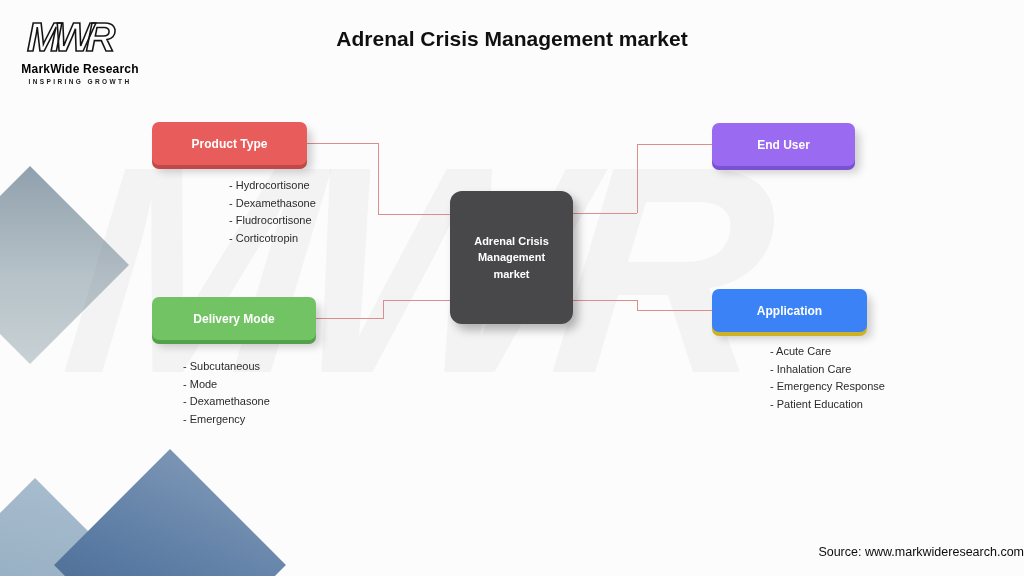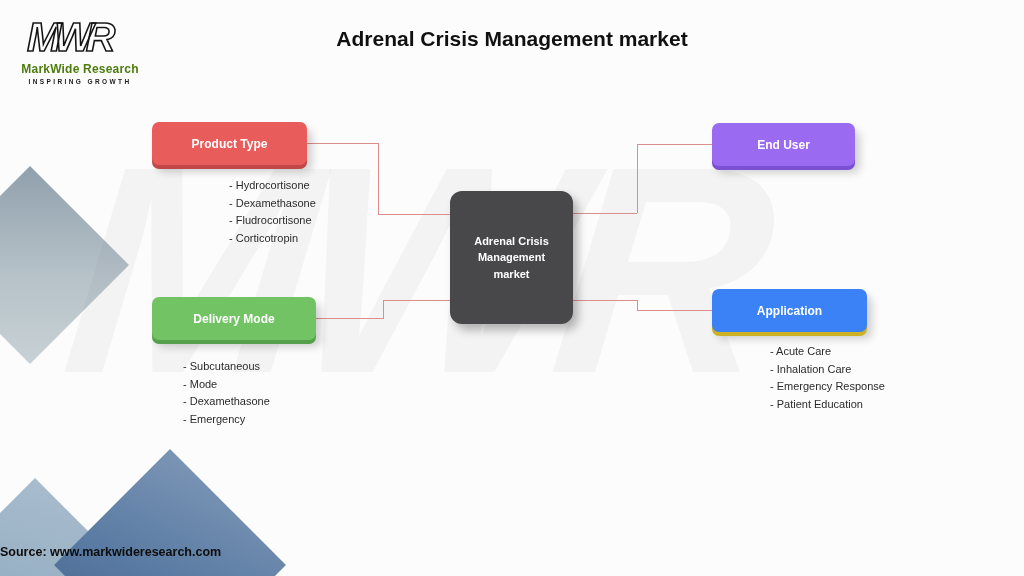--- a/index.html
+++ b/index.html
@@ -41,21 +41,21 @@
     font-style: italic;
     letter-spacing: -18px;
     transform: skewX(-6deg);
     color: rgba(95, 100, 112, 0.06);
     white-space: nowrap;
     user-select: none;
   }
 
   
   .logo { position: absolute; left: 20px; top: 14px; width: 120px; text-align: center; }
-  .logo-name { font-size: 12px; font-weight: bold; color: #4d7c0f; margin-top: -2px; letter-spacing: 0.2px; }
+  .logo-name { font-size: 12px; font-weight: bold; color: #000000; margin-top: -2px; letter-spacing: 0.2px; }
   .logo-tagline { font-size: 6.5px; font-weight: bold; color: #1a1a1a; letter-spacing: 2.4px; margin-top: 2px; }
 
   .title {
     position: absolute;
     top: 27px; left: 0;
     width: 100%;
     text-align: center;
     font-size: 21px;
     font-weight: bold;
     color: #101010;
@@ -108,23 +108,23 @@
   .list-product     { left: 183px; top: 177px; margin-left: 46px; }
   .list-enduser     { left: 745px; top: 171px; }
   .list-delivery    { left: 183px; top: 358px; }
   .list-application { left: 745px; top: 343px; margin-left: 25px; }
 
   
   .source {
     position: absolute;
     bottom: 17px; left: 0;
     width: 100%;
-    text-align: left;
+    text-align: right;
     font-size: 12.5px;
-    font-weight: bold;
+    font-weight: normal;
     color: #0d0d0d;
   }
   .disclaimer {
     position: absolute;
     bottom: 14px; right: 18px;
     font-size: 10px;
     color: #111111;
   }
 </style>
 </head>

